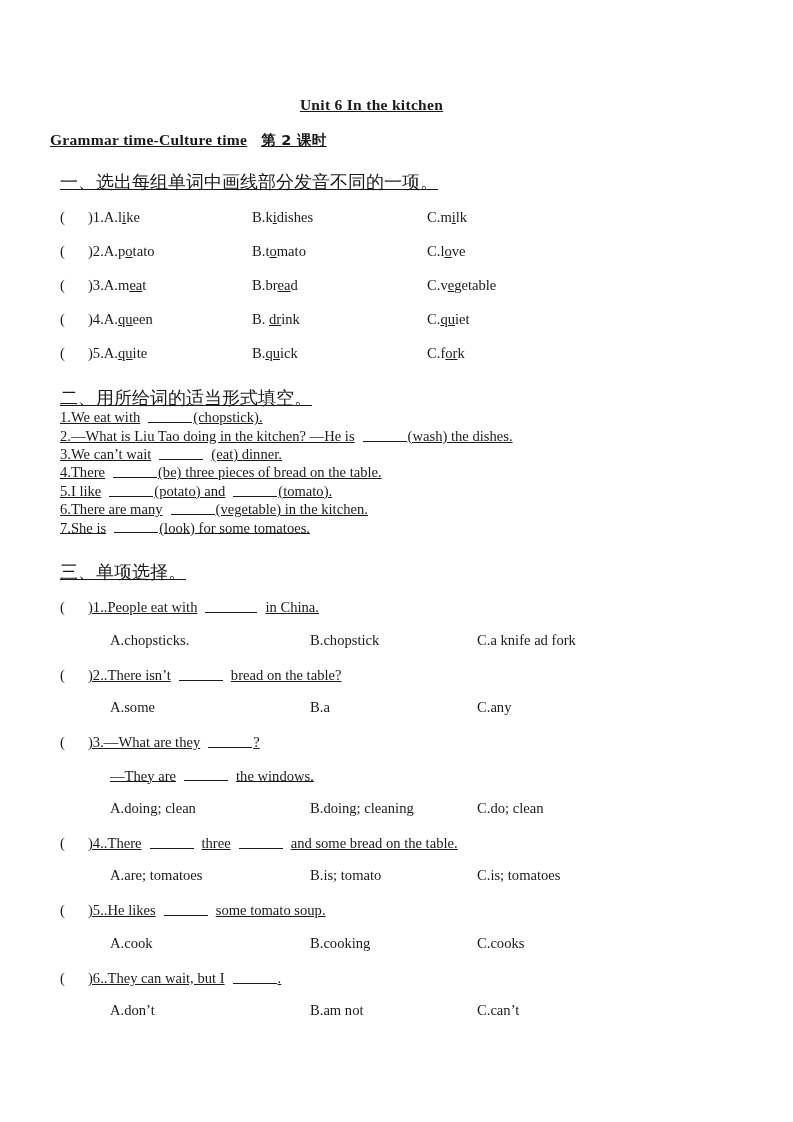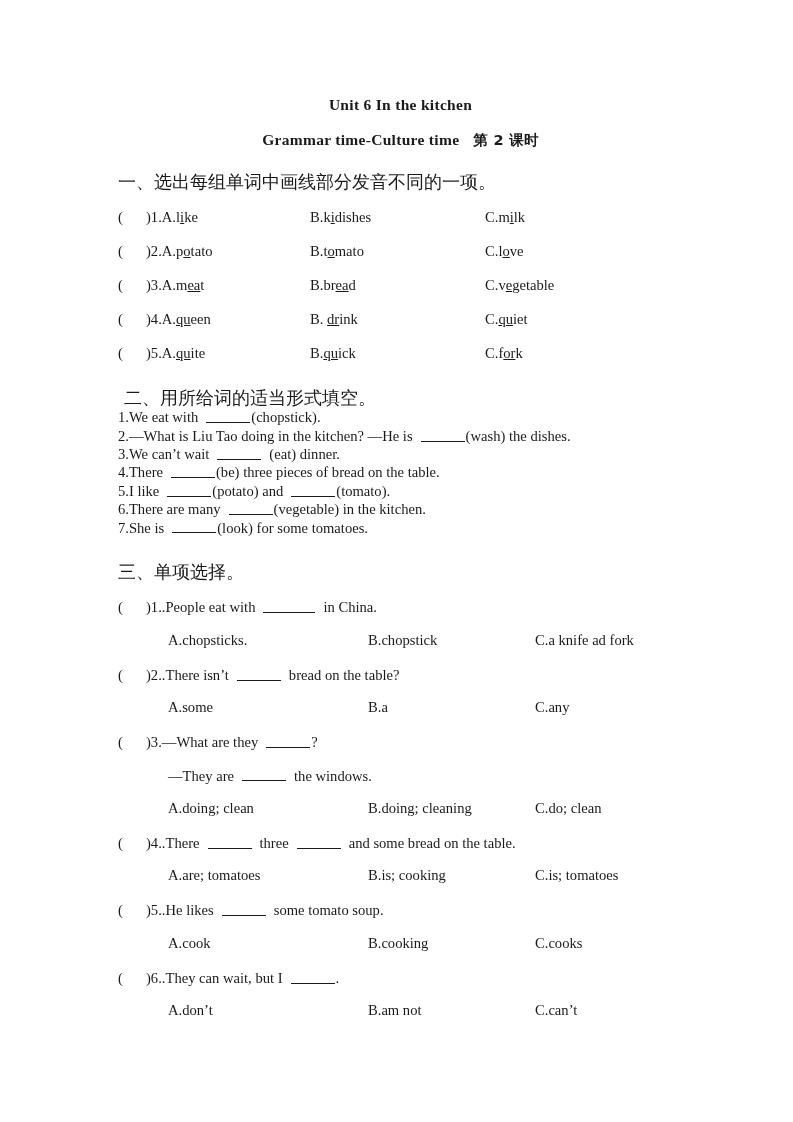--- a/index.html
+++ b/index.html
@@ -15,34 +15,35 @@
     font-family: "Liberation Serif", "DejaVu Serif", serif;
     color: #1a1a1a;
     -webkit-font-smoothing: antialiased;
   }
   .page {
     position: absolute;
     left: 0; top: 0;
     width: 793px;
     height: 1122px;
     box-sizing: border-box;
-    padding: 96px 100px 0 118px;
+    padding: 96px 100px 0 60px;
+    text-decoration: underline;
   }
 
   
   .doc-title {
     text-align: center;
     font-weight: bold;
     font-size: 15.5px;
     letter-spacing: 0.3px;
     margin: 0 0 0 -10px;
     line-height: 1.2;
   }
   .doc-subtitle {
-    text-align: center;
+    text-align: left;
     font-weight: bold;
     font-size: 15.5px;
     letter-spacing: 0.3px;
     margin: 16px 0 0 -10px;
     line-height: 1.2;
   }
   .doc-subtitle .cn {
     font-family: "DejaVu Sans", "Liberation Sans", sans-serif;
     font-weight: bold;
     font-size: 14.5px;
@@ -51,21 +52,21 @@
   
   .section-heading {
     font-family: "DejaVu Sans", "Liberation Sans", sans-serif;
     font-size: 18px;
     line-height: 1.2;
     margin: 0;
     padding: 0;
     white-space: nowrap;
   }
   .sec1-heading { margin-top: 22px; }
-  .sec2-heading { margin-top: 24px; margin-left: 6px; }
+  .sec2-heading { margin-top: 24px; }
   .sec3-heading { margin-top: 24px; }
 
   
   .row {
     position: relative;
     font-size: 14.6px;
     line-height: 1.2;
     white-space: nowrap;
   }
   .q-row   { margin-top: 16px; }
@@ -232,21 +233,21 @@
     <span class="c1">A.doing; clean</span>
     <span class="c2">B.doing; cleaning</span>
     <span class="c3">C.do; clean</span>
   </div>
 
   <div class="row q-row">
     <span class="brk">(</span><span>)4.</span><span>.There</span><span class="sp"></span><span class="blank b-md"></span><span class="sp"></span><span>three</span><span class="sp"></span><span class="blank b-md"></span><span class="sp"></span><span>and some bread on the table.</span>
   </div>
   <div class="row opt-row opt-cols">
     <span class="c1">A.are; tomatoes</span>
-    <span class="c2">B.is; cooking</span>
+    <span class="c2">B.is; tomato</span>
     <span class="c3">C.is; tomatoes</span>
   </div>
 
   <div class="row q-row">
     <span class="brk">(</span><span>)5.</span><span>.He likes</span><span class="sp"></span><span class="blank b-md"></span><span class="sp"></span><span>some tomato soup.</span>
   </div>
   <div class="row opt-row opt-cols">
     <span class="c1">A.cook</span>
     <span class="c2">B.cooking</span>
     <span class="c3">C.cooks</span>

